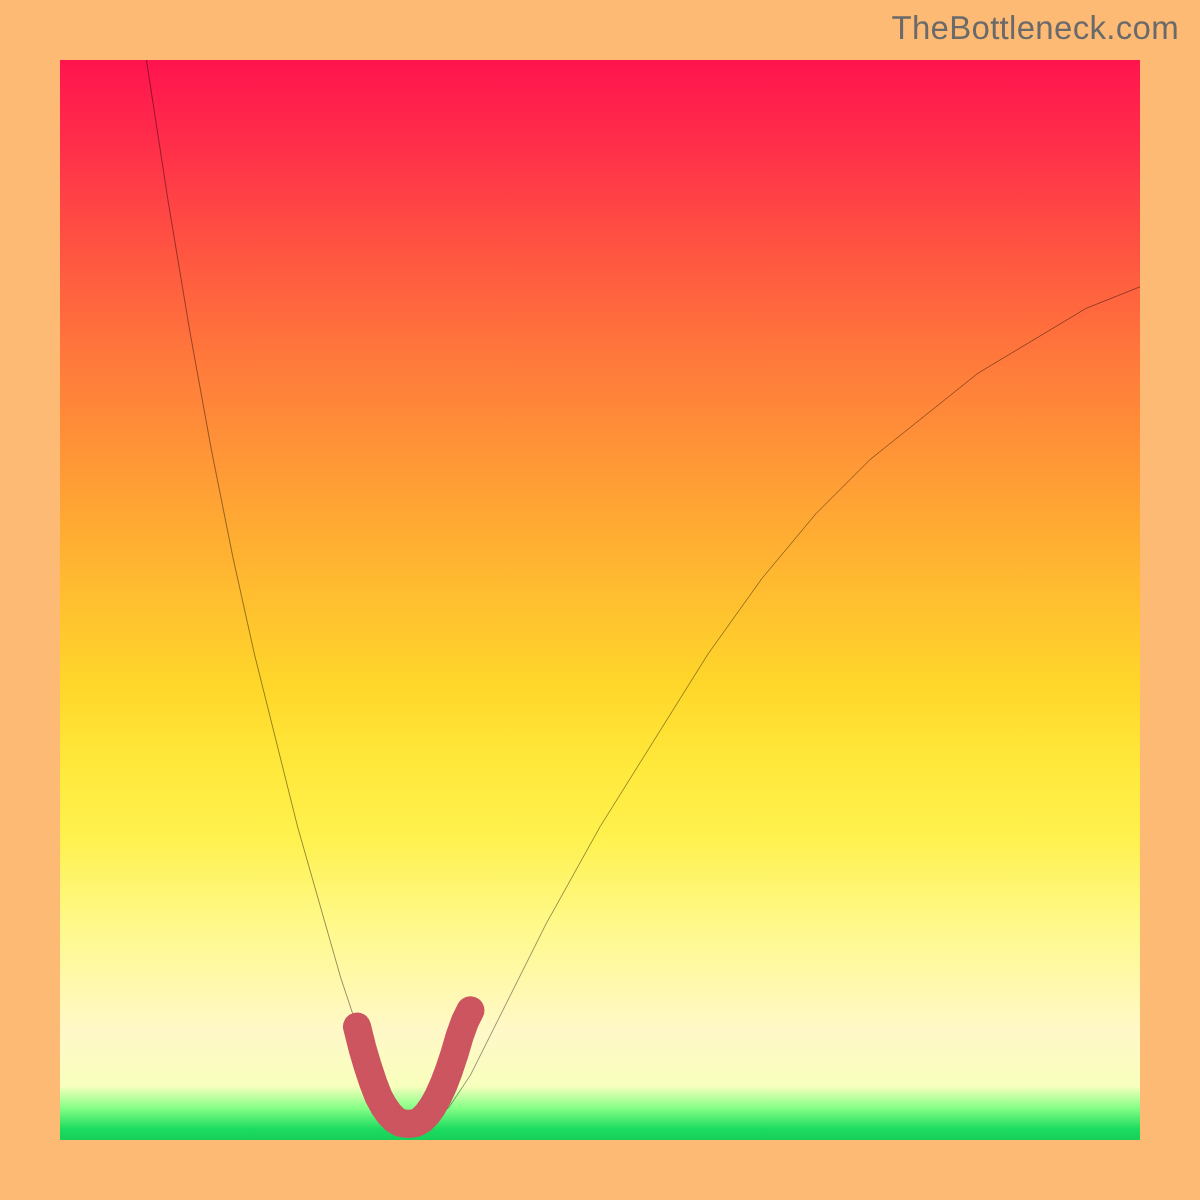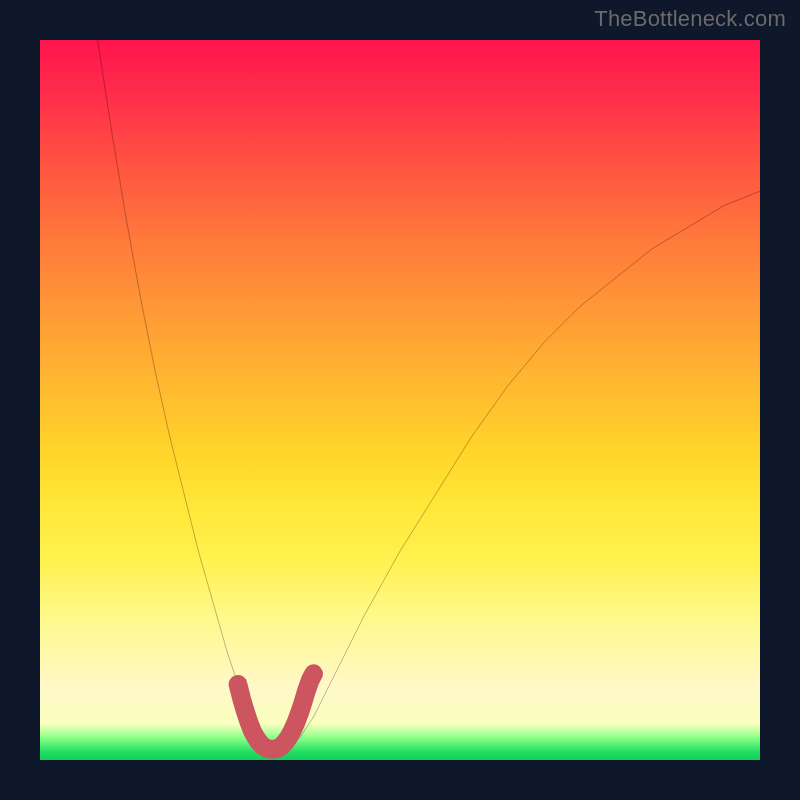--- a/index.html
+++ b/index.html
@@ -1,21 +1,21 @@
 <!DOCTYPE html>
 <html><head>
 <meta charset="utf-8">
 <style>
   * { margin: 0; padding: 0; box-sizing: border-box; }
   html, body { width: 800px; height: 800px; overflow: hidden; background: #000; }
   .frame {
     position: relative;
     width: 800px;
     height: 800px;
-    background: #0f172a;
+    background: #fdba74;
   }
   .watermark {
     position: absolute;
     top: 6px;
     right: 14px;
     font-family: Arial, Helvetica, sans-serif;
     font-size: 22px;
     color: #6a6a6a;
     letter-spacing: 0.2px;
     z-index: 10;

